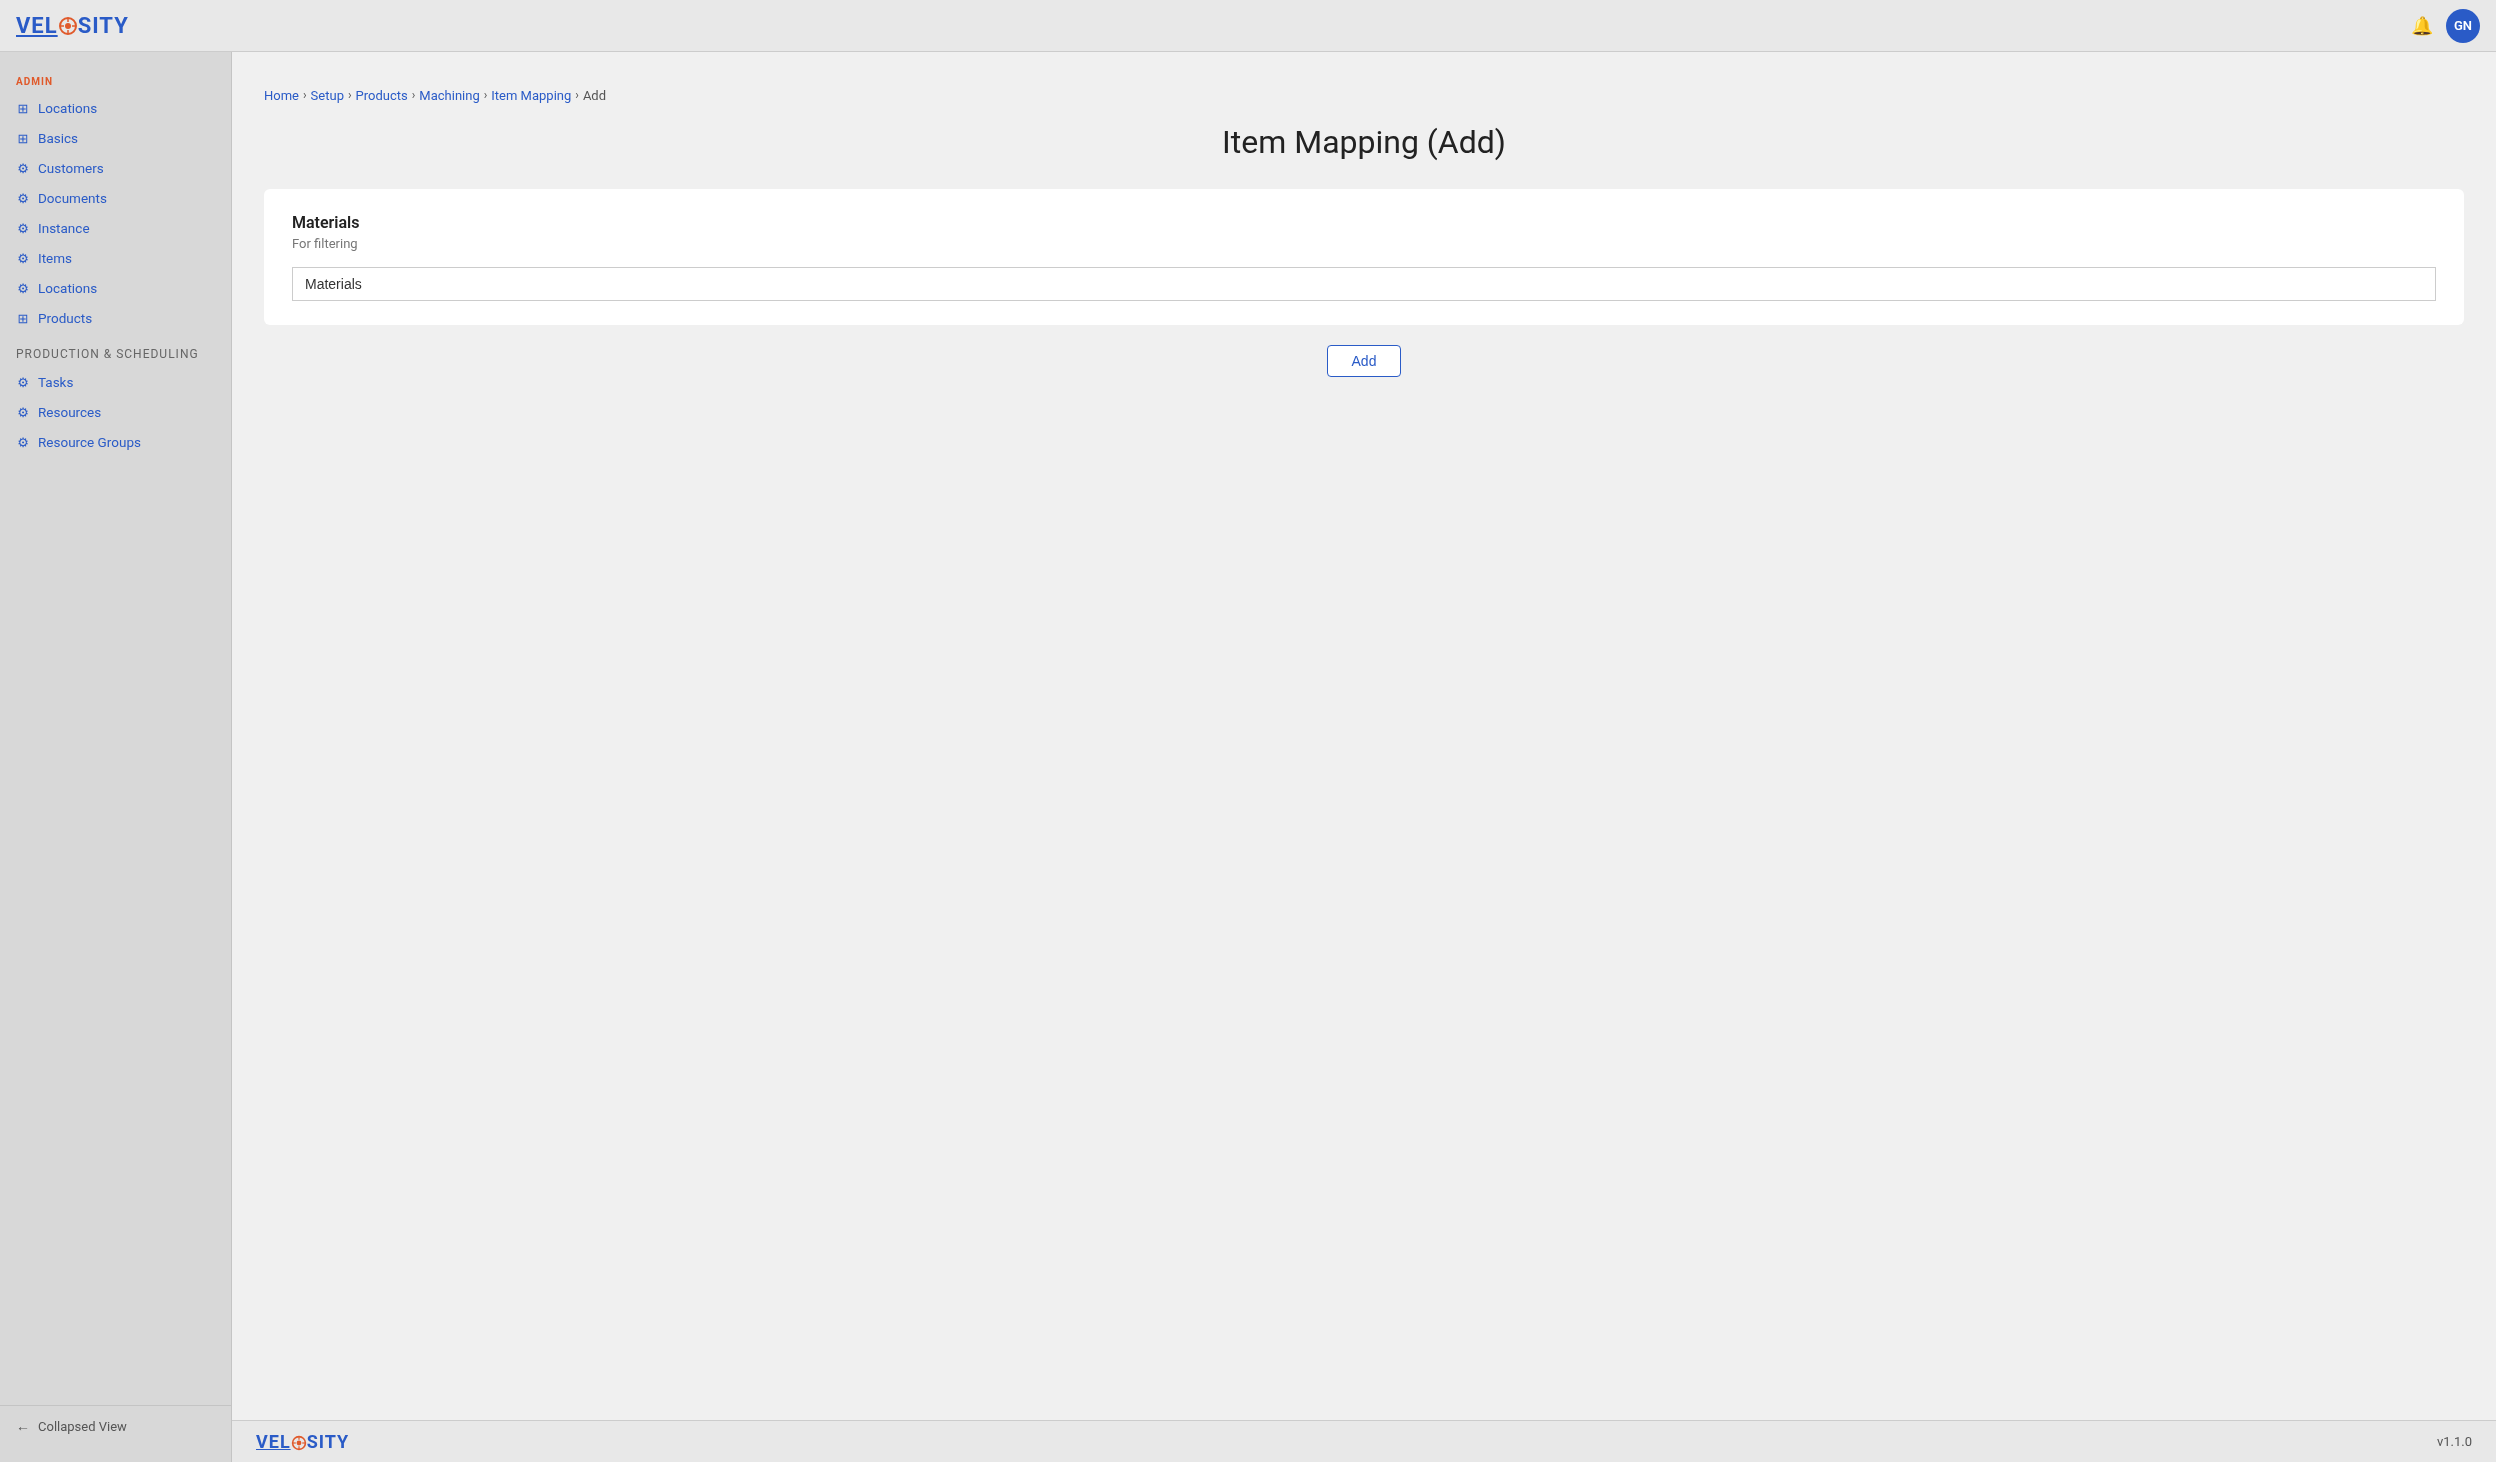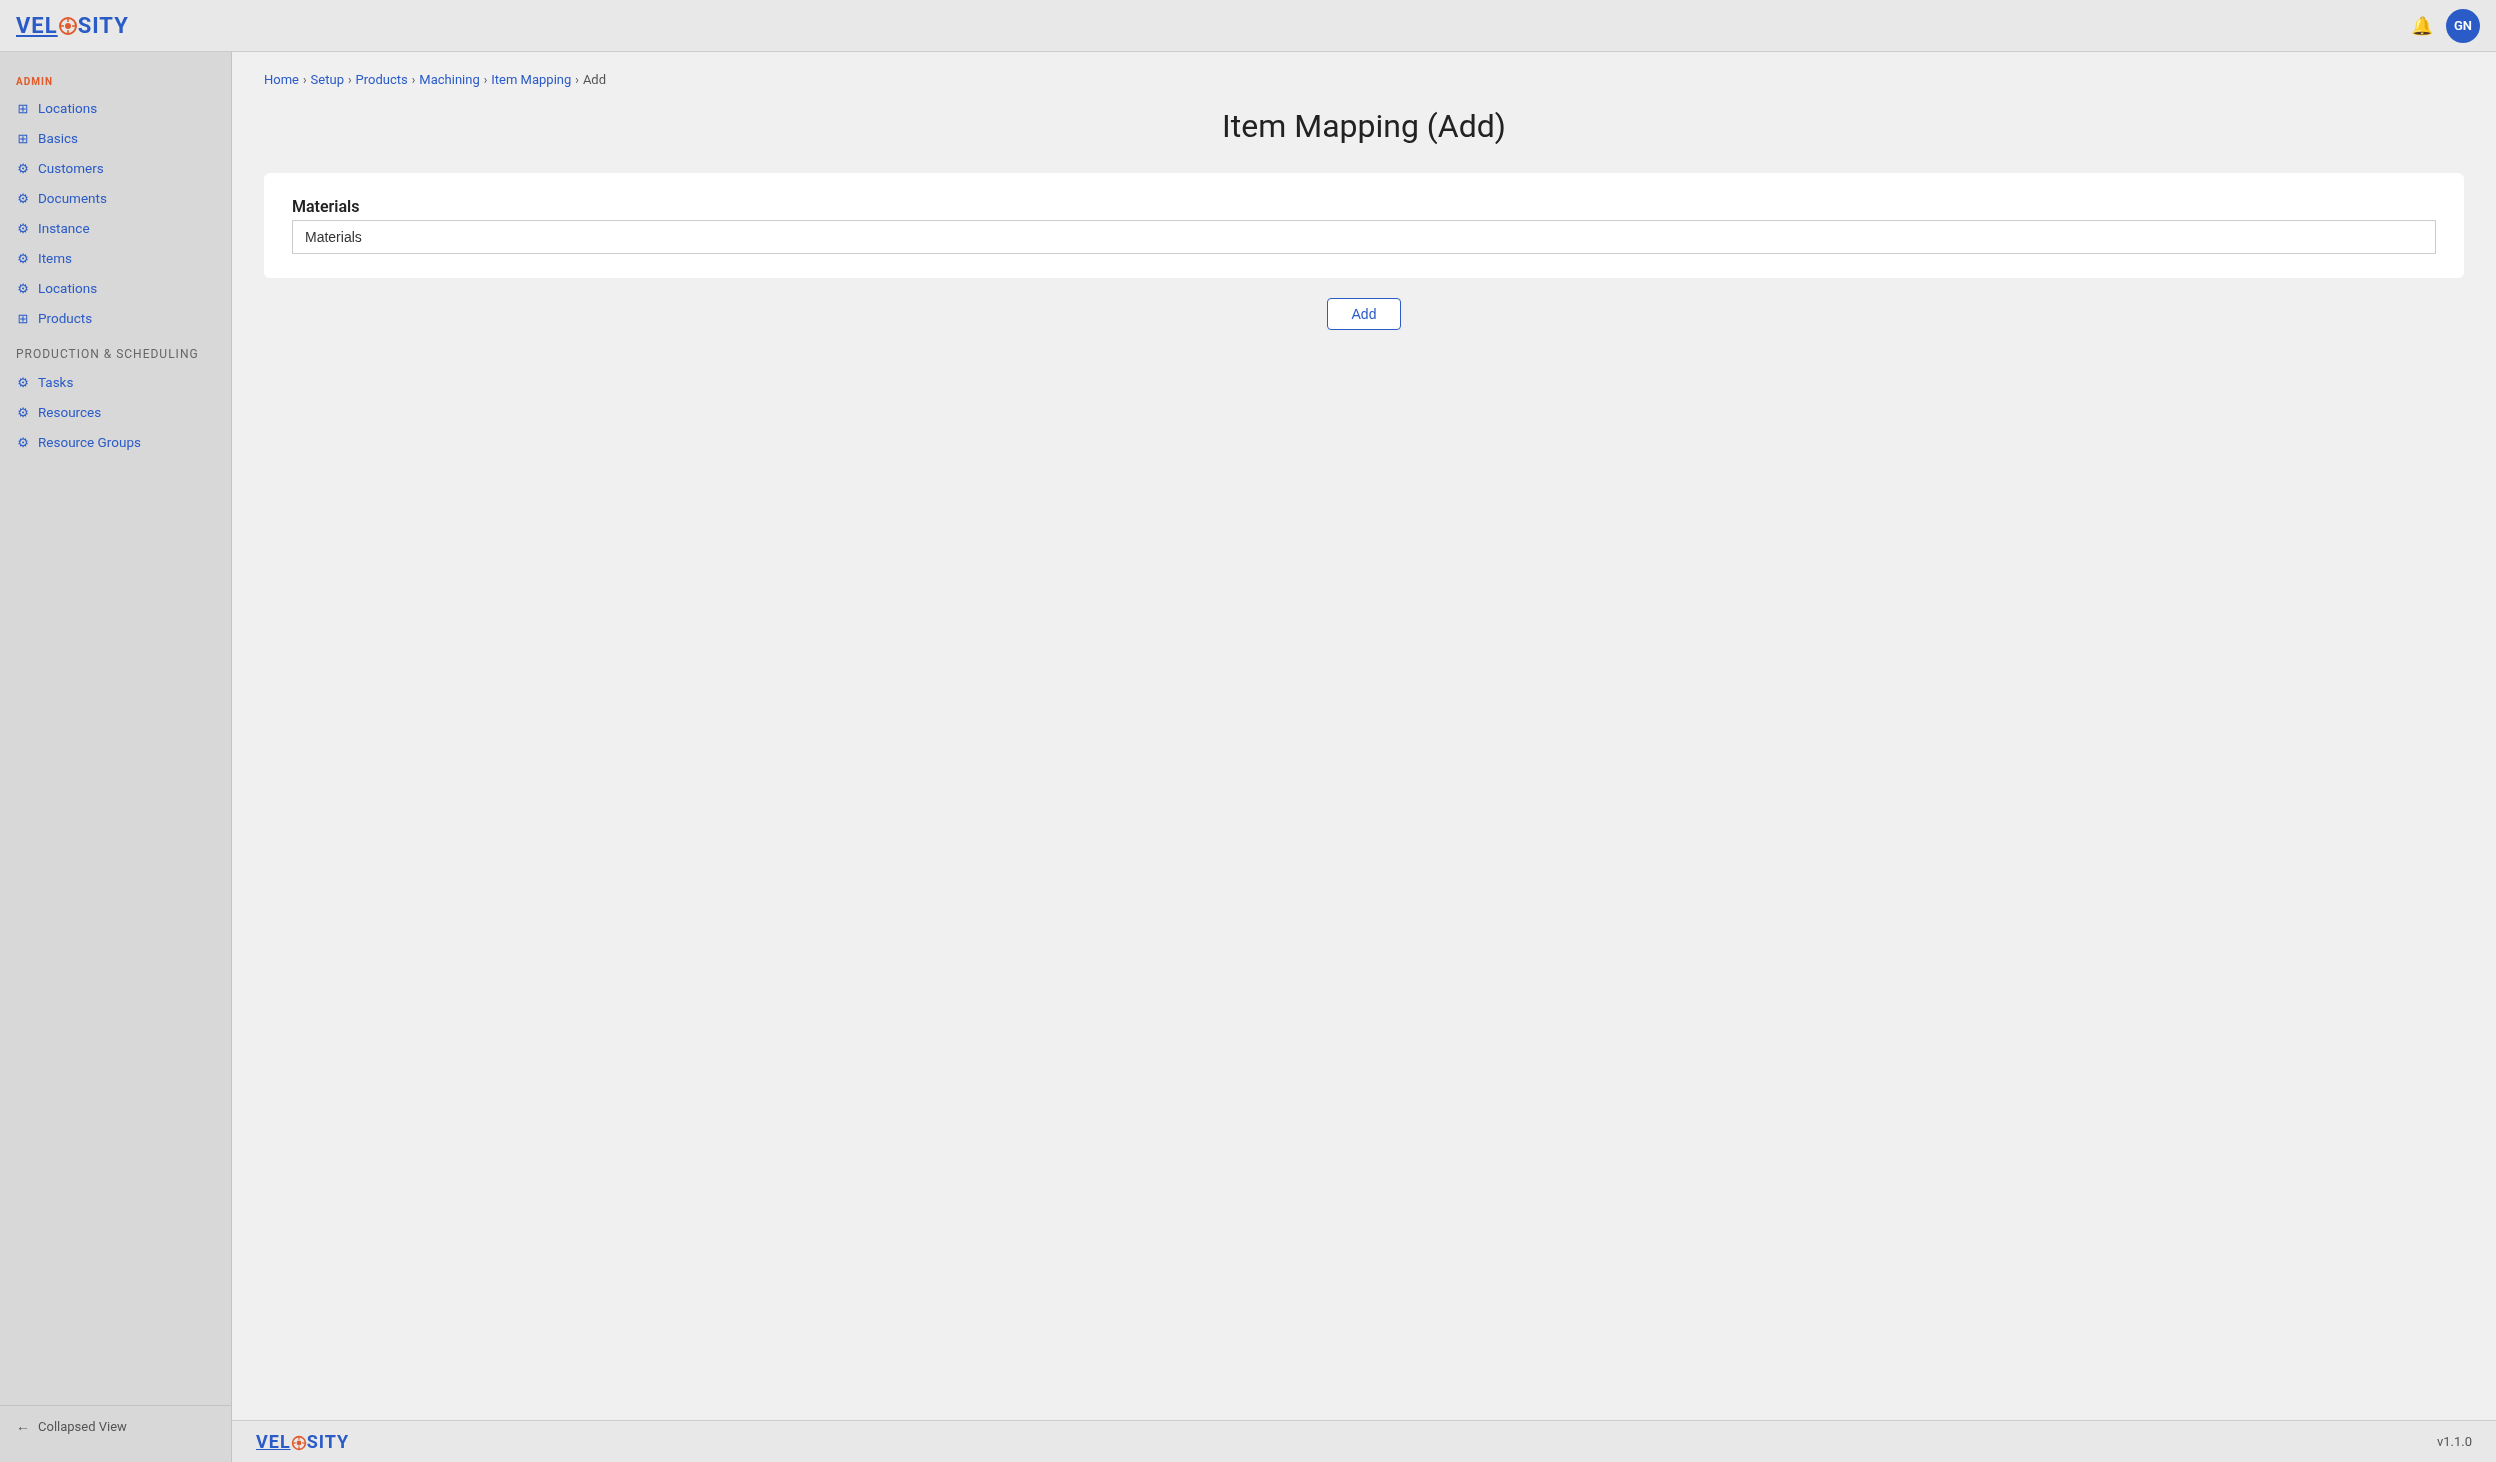--- a/index.html
+++ b/index.html
@@ -138,25 +138,26 @@
       overflow-y: auto;
     }
     .content-inner {
       flex: 1;
       padding: 20px 32px;
     }
 
     
     .breadcrumb {
       display: flex;
-      align-items: flex-end;
+      align-items: flex-start;
       gap: 4px;
       font-size: 13px;
       color: #2a5bc7;
       margin-bottom: 20px;
+      margin-top: 16px;
     }
     .breadcrumb-item {
       color: #2a5bc7;
       cursor: pointer;
       text-decoration: none;
     }
     .breadcrumb-sep {
       color: #555;
       font-size: 12px;
     }
@@ -335,20 +336,21 @@
         <span class="breadcrumb-sep">›</span>
         <a class="breadcrumb-item">Item Mapping</a>
         <span class="breadcrumb-sep">›</span>
         <span class="breadcrumb-current">Add</span>
       </nav>
 
       <h1 class="page-title">Item Mapping (Add)</h1>
 
       <div class="card">
         <div class="card-section-title">Materials</div>
+        <div class="card-section-subtitle">For filtering</div>
         <input class="form-input" type="text" value="Materials" style="">
       </div>
 
       <div class="button-area">
         <button class="btn-add">Add</button>
       </div>
 
     </div>
 
     <footer class="footer">

